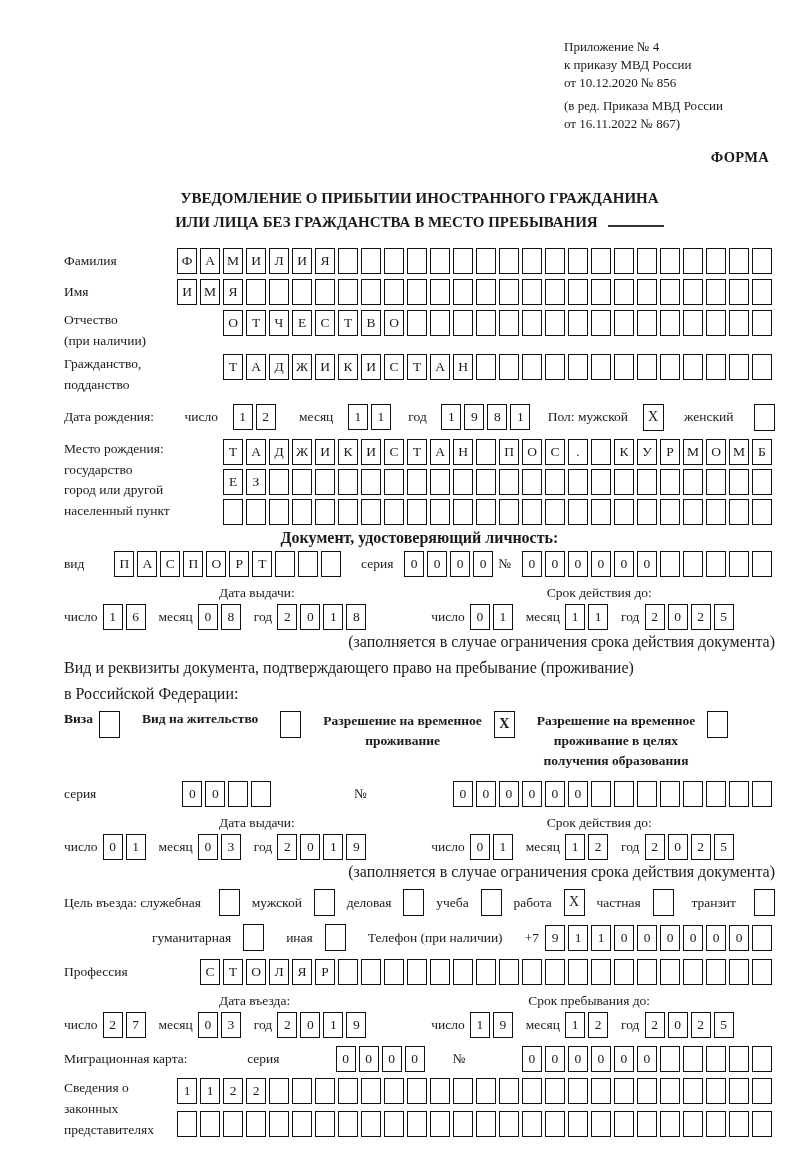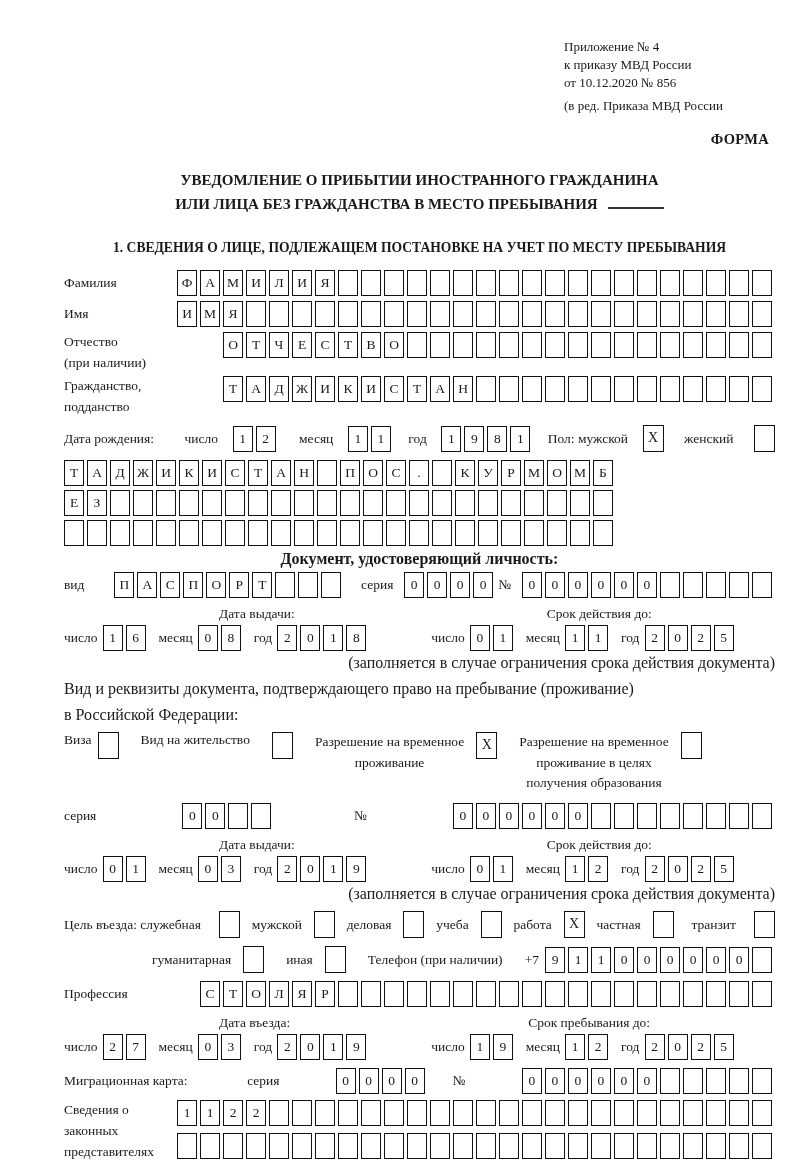--- a/index.html
+++ b/index.html
@@ -37,45 +37,45 @@
   .dates-head{display:flex;font-size:13.5px;margin-top:8px;}
   .dates-head .h1{margin-left:155px;}
   .dates-head .h2{margin-left:252px;}
   .daterow{display:flex;align-items:center;margin-top:3px;}
   .dgroup{display:flex;align-items:center;}
   .dgroup .lbl{margin-right:5px;}
   .dgroup .mid{margin:0 5px 0 10px;}
   .note-right{text-align:right;font-size:16px;margin-top:3px;}
   .plain{font-size:16px;margin-top:8px;}
   
-  .permit-row{display:flex;align-items:flex-start;margin-top:8px;font-size:13.5px;}
+  .permit-row{display:flex;align-items:flex-start;margin-top:8px;font-size:13.5px;font-weight:bold;}
   .permit-item{display:flex;align-items:flex-start;}
   .permit-text{text-align:center;line-height:1.5;}
   .mt8{margin-top:8px;} .mt10{margin-top:10px;} .mt14{margin-top:14px;}
 </style>
 </head>
 <body>
 
 <div class="page">
 
   <div class="annotation">
     <div>Приложение № 4</div>
     <div>к приказу МВД России</div>
     <div>от 10.12.2020 № 856</div>
     <div class="amend">(в ред. Приказа МВД России</div>
+    <div>от 16.11.2022 № 867)</div>
   </div>
 
   <div class="forma">ФОРМА</div>
 
   <div class="title">
     <div>УВЕДОМЛЕНИЕ О ПРИБЫТИИ ИНОСТРАННОГО ГРАЖДАНИНА</div>
     <div><span>ИЛИ ЛИЦА БЕЗ ГРАЖДАНСТВА В МЕСТО ПРЕБЫВАНИЯ</span><span class="uline"></span></div>
   </div>
 
-  <div class="section-heading">1. СВЕДЕНИЯ О ЛИЦЕ, ПОДЛЕЖАЩЕМ ПОСТАНОВКЕ НА УЧЕТ ПО МЕСТУ ПРЕБЫВАНИЯ</div>
 
   <div class="row mt14">
     <span class="lbl" style="width:63px">Фамилия</span>
     <span class="cells">
         <span class="cell">Ф</span>
         <span class="cell">А</span>
         <span class="cell">М</span>
         <span class="cell">И</span>
         <span class="cell">Л</span>
         <span class="cell">И</span>
@@ -229,20 +229,26 @@
     <span class="lbl">Пол: мужской</span>
       <span class="gap-s"></span>
     <span class="checkbox">X</span>
       <span class="gap-m"></span>
     <span class="lbl">женский</span>
       <span class="gap-m"></span>
     <span class="checkbox"></span>
   </div>
 
   <div class="row mt8" style="align-items:flex-start">
+    <span class="lblcol" style="width:140px">
+      <span>Место рождения:</span><br>
+      <span>государство</span><br>
+      <span>город или другой</span><br>
+      <span>населенный пункт</span>
+    </span>
     <span>
       <span class="cells" style="display:flex">
           <span class="cell">Т</span>
           <span class="cell">А</span>
           <span class="cell">Д</span>
           <span class="cell">Ж</span>
           <span class="cell">И</span>
           <span class="cell">К</span>
           <span class="cell">И</span>
           <span class="cell">С</span>

